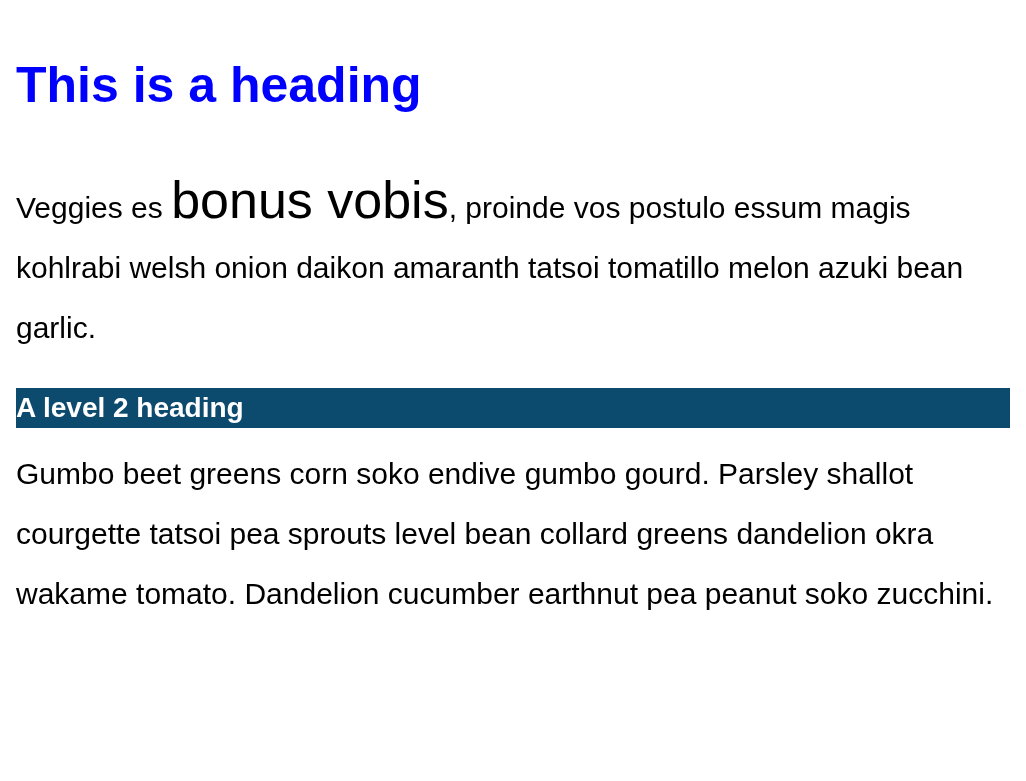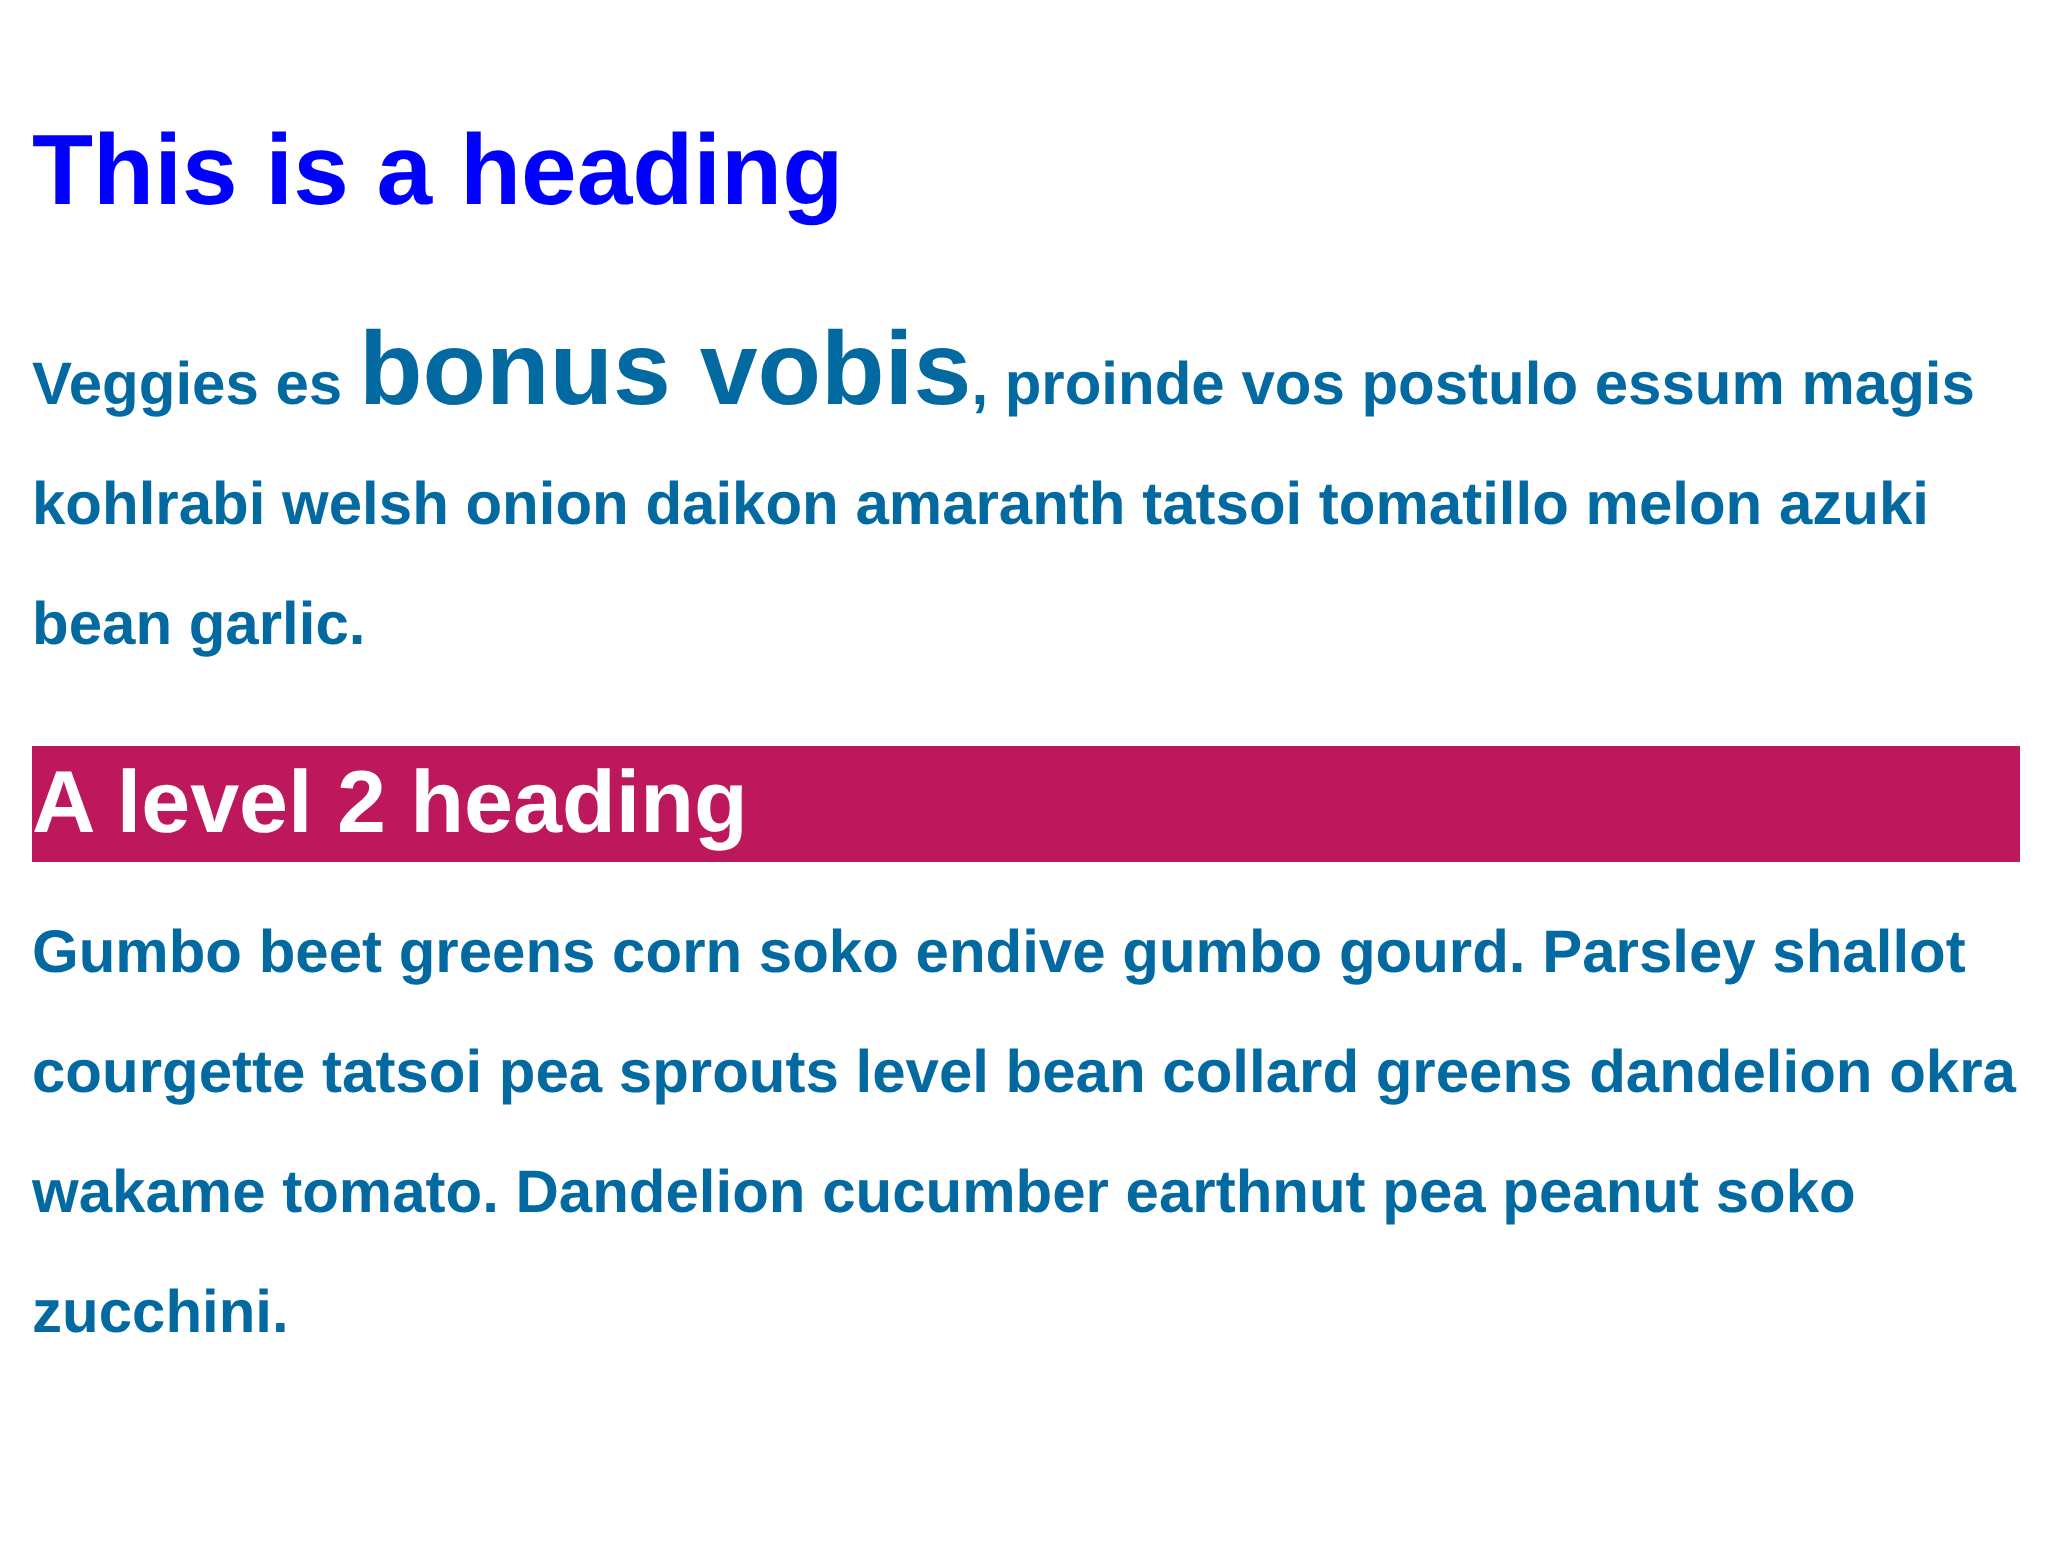--- a/index.html
+++ b/index.html
@@ -12,37 +12,36 @@
       background: #ffffff;
       color: #333333;
       padding: 16px;
       width: 1026px;
     }
     h1 {
       color: #0000ff;
       font-weight: bold;
       font-size: 50px;
       margin-top: 40px;
-      margin-bottom: 45px;
+      margin-bottom: 60px;
     }
     h2 {
-      background-color: #be185d;
+      background-color: #0c4a6e;
       color: #ffffff;
       font-weight: bold;
-      font-size: 44px;
+      font-size: 28px;
       margin-top: 24px;
       margin-bottom: 16px;
       padding: 4px 0;
     }
     p {
       font-size: 30px;
       line-height: 2.0;
-      color: #0369a1;
+      color: #000000;
       margin-bottom: 20px;
-      font-weight: bold;
     }
     p.first {
       margin-bottom: 30px;
     }
     .emphasis {
       font-size: 52px;
       line-height: 1;
     }
   </style>
 </head>

